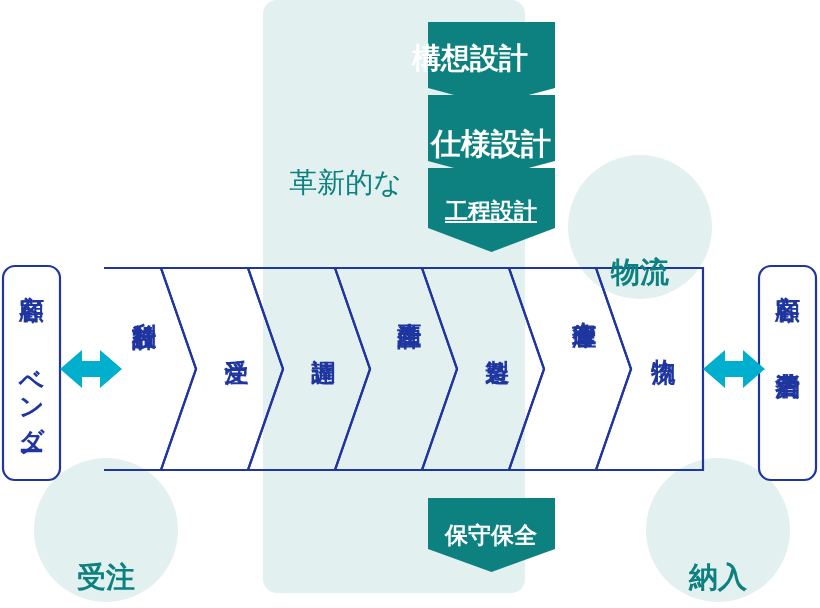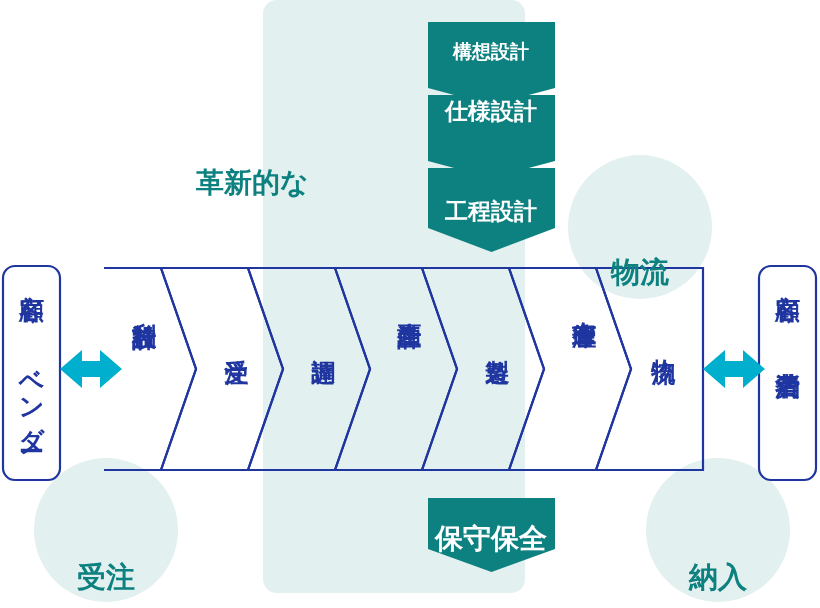--- a/index.html
+++ b/index.html
@@ -63,22 +63,22 @@
     position: absolute;
     color: #0d8080;
     font-weight: bold;
     text-align: center;
     line-height: 1.18;
     white-space: pre;
   }
   .panel-title {
     position: absolute;
     color: #0d8080;
-    font-weight: bold;
-    text-align: left;
+    font-weight: normal;
+    text-align: right;
     line-height: 1.22;
     white-space: pre;
   }
 </style>
 </head>
 <body>
 
 <div id="stage">
 
   <svg class="layer" viewBox="0 0 820 608">
@@ -125,25 +125,25 @@
     </g>
     <g fill="#00aece">
       <path d="M703,369 L725,350 L725,361 L743,361 L743,350 L765,369 L743,388 L743,377 L725,377 L725,388 Z"></path>
     </g>
   </svg>
 
   <div class="panel-title" style="left:196px; top:98px; width:206px; font-size:28px;">
     <div>革新的な</div>
   </div>
 
-  <div class="chev-text" style="left:426px; top:39px; font-size:19px;">構想設計</div>
-  <div class="chev-text" style="left:426px; top:96px; font-size:23px;">仕様設計</div>
-  <div class="chev-text" style="left:426px; top:196px; font-size:23px;">工程設計</div>
+  <div class="chev-text" style="left:405px; top:39px; font-size:29px;">構想設計</div>
+  <div class="chev-text" style="left:426px; top:124px; font-size:30px;">仕様設計</div>
+  <div class="chev-text" style="left:426px; top:196px; font-size:23px;text-decoration:underline;">工程設計</div>
 
-  <div class="chev-text" style="left:426px; top:520px; font-size:28px;">保守保全</div>
+  <div class="chev-text" style="left:426px; top:520px; font-size:23px;">保守保全</div>
 
   <div class="endbox-text" style="left:18px; top:276px; font-size:25px;">顧客</div>
   <div class="endbox-text" style="left:18px; top:352px; font-size:25px;">ベンダー</div>
 
   <div class="endbox-text" style="left:774px; top:276px; font-size:25px;">顧客</div>
   <div class="endbox-text" style="left:774px; top:352px; font-size:25px;">消費者</div>
 
   <div class="vtext" style="left:132px; top:303px; font-size:24px;">利益設計</div>
   <div class="vtext" style="left:224px; top:340px; font-size:24px;">受注</div>
   <div class="vtext" style="left:311px; top:340px; font-size:24px;">調達</div>

